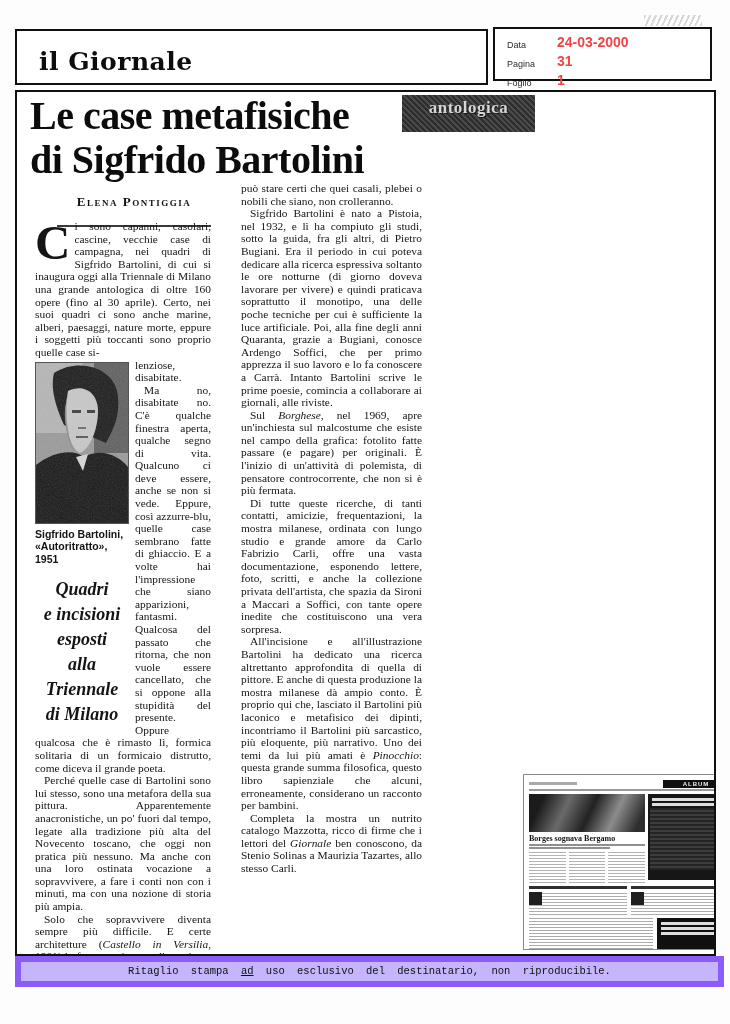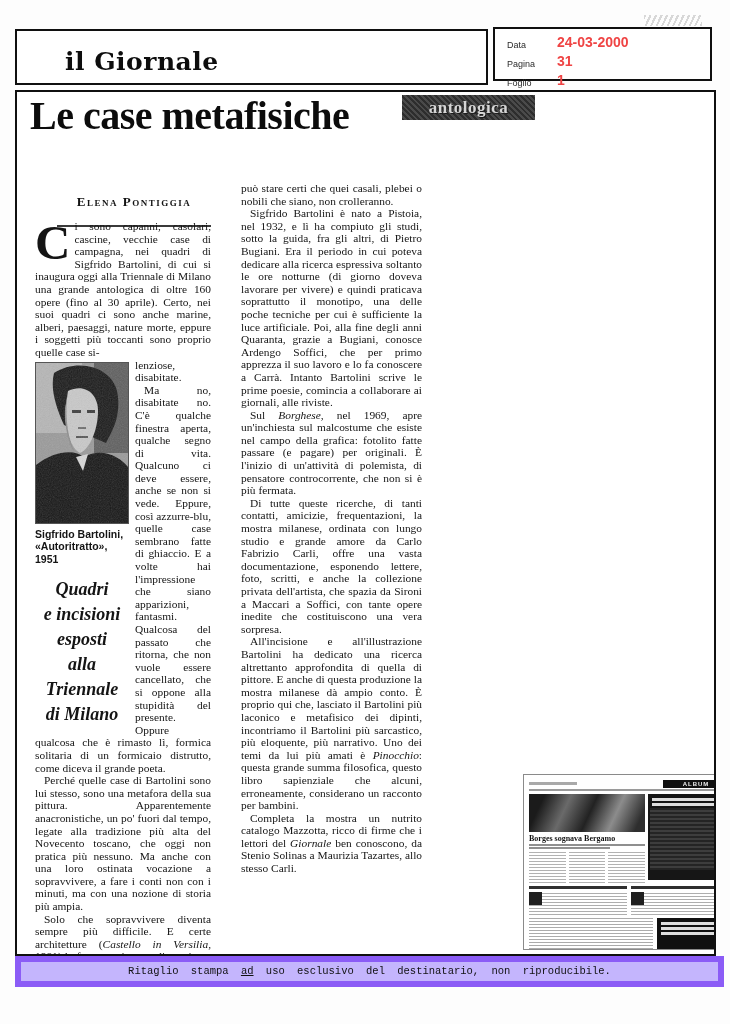--- a/index.html
+++ b/index.html
@@ -2,35 +2,35 @@
 <html><head>
 <meta charset="utf-8">
 <style>
   html,body{margin:0;padding:0;background:#ffffff;}
   .page{position:relative;width:730px;height:1024px;background:#fdfdfd;overflow:hidden;
         font-family:"Liberation Serif",serif;color:#141414;}
 
   
   .box-logo{position:absolute;left:15px;top:29px;width:469px;height:52px;border:2px solid #101010;background:#fff;}
   .logo{position:absolute;left:22px;bottom:7px;font-family:"DejaVu Serif",serif;font-weight:bold;
-        font-size:25px;letter-spacing:.5px;color:#0d0d0d;margin-left:26px;}
+        font-size:25px;letter-spacing:.5px;color:#0d0d0d;}
   .box-meta{position:absolute;left:493px;top:27px;width:219px;height:54px;border:2px solid #101010;
             background:#fff;box-sizing:border-box;padding:5px 0 0 12px;}
   .meta-row{display:flex;line-height:16px;}
   .meta-label{width:50px;font-family:"Liberation Sans",sans-serif;font-size:9px;color:#2b2b2b;padding-top:3px;}
   .meta-value{font-family:"Liberation Sans",sans-serif;font-weight:bold;font-size:14px;color:#ef4444;}
   .smudge{position:absolute;left:644px;top:15px;width:58px;height:11px;opacity:.55;
           background:repeating-linear-gradient(115deg,#b9b9b9 0 2px,transparent 2px 5px);}
 
   
   .main{position:absolute;left:15px;top:90px;width:697px;height:862px;border:2px solid #101010;
         background:#fff;overflow:hidden;}
   .title{position:absolute;left:13px;top:2px;font-size:40px;line-height:44px;font-weight:bold;
          letter-spacing:-.5px;color:#0c0c0c;}
-  .tag{position:absolute;left:385px;top:3px;width:133px;height:25px;line-height:25px;text-align:center;
+  .tag{position:absolute;left:385px;top:3px;width:133px;height:37px;line-height:25px;text-align:center;
        background:repeating-linear-gradient(45deg,#2d2d2d 0 2px,#4a4a4a 2px 4px);
        color:#d6d6d6;font-weight:bold;font-size:17px;letter-spacing:.5px;
        text-shadow:1px 1px 0 #1a1a1a;}
   .byline{position:absolute;left:40px;top:102px;width:154px;text-align:center;font-weight:bold;
           font-variant:small-caps;font-size:13px;letter-spacing:1.5px;border-bottom:2px solid #3a3a3a;
           padding-bottom:15px;}
 
   
   .col{position:absolute;font-size:11.4px;line-height:12.6px;text-align:justify;}
   .col p{margin:0;text-indent:9px;}
@@ -102,20 +102,21 @@
       <span class="meta-label">Foglio</span>
       <span class="meta-value">1</span>
     </div>
   </div>
   <div class="smudge"></div>
 
   <div class="main">
 
     <div class="title">
       <div>Le case metafisiche</div>
+      <div>di Sigfrido Bartolini</div>
     </div>
 
     <div class="tag">antologica</div>
 
     <div class="byline">Elena Pontiggia</div>
 
     <div class="col col1">
       <p class="noindent">
         <span class="dropcap">C</span><span>i sono capanni, casolari, cascine, vecchie case di campagna, nei quadri di Sigfrido Bartolini, di cui si inaugura oggi alla Triennale di Milano una grande antologica di oltre 160 opere (fino al 30 aprile). Certo, nei suoi quadri ci sono anche marine, alberi, paesaggi, nature morte, eppure i soggetti più toccanti sono proprio quelle case si-</span>
       </p>

